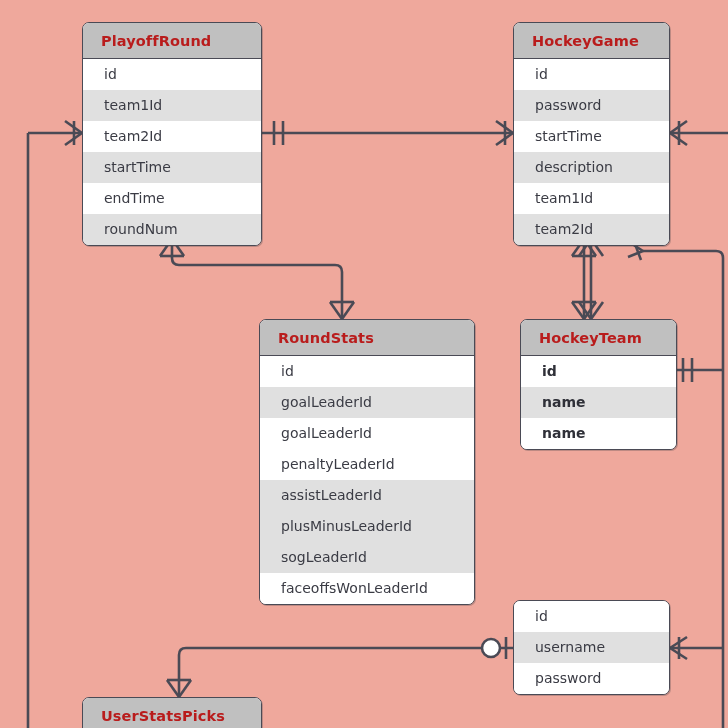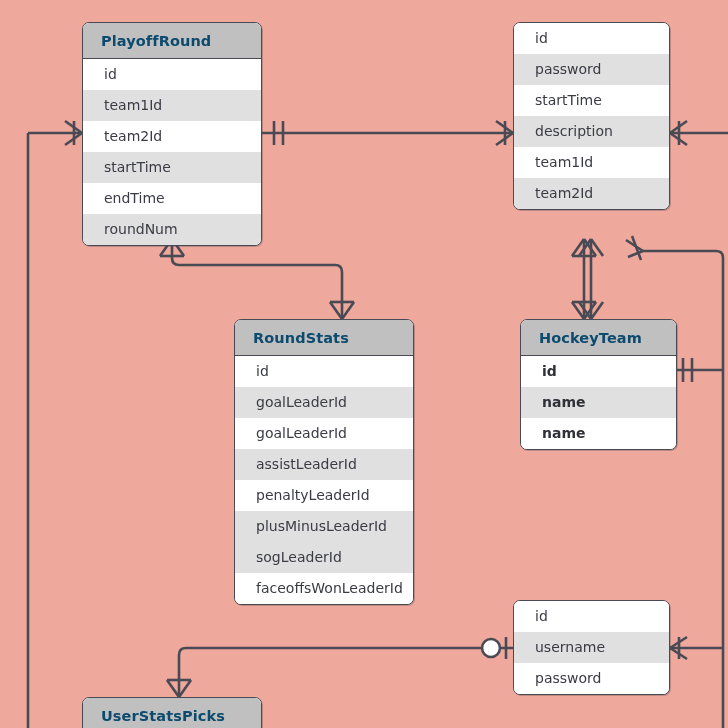--- a/index.html
+++ b/index.html
@@ -36,21 +36,21 @@
     background: #ffffff;
     overflow: hidden;
     box-shadow: 1px 1px 0 rgba(60,60,70,0.28);
   }
   .entity-header {
     box-sizing: border-box;
     height: 36px;
     line-height: 36px;
     background: #c0c0c0;
     border-bottom: 1.6px solid #4a4a55;
-    color: #0c4a6e;
+    color: #b91c1c;
     font-size: 14.5px;
     font-weight: bold;
     padding-left: 18px;
     white-space: nowrap;
     letter-spacing: 0.1px;
   }
   .attr {
     box-sizing: border-box;
     height: 31px;
     line-height: 31px;
@@ -175,34 +175,35 @@
       <div class="entity" style="left: 82px; top: 22px; width: 180px;">
         <div class="entity-header">PlayoffRound</div>
         <div class="attr">id</div>
         <div class="attr alt">team1Id</div>
         <div class="attr">team2Id</div>
         <div class="attr alt">startTime</div>
         <div class="attr">endTime</div>
         <div class="attr alt">roundNum</div>
       </div>
       <div class="entity" style="left: 513px; top: 22px; width: 157px;">
+        <div class="entity-header">HockeyGame</div>
         <div class="attr">id</div>
         <div class="attr alt">password</div>
         <div class="attr">startTime</div>
         <div class="attr alt">description</div>
         <div class="attr">team1Id</div>
         <div class="attr alt">team2Id</div>
       </div>
-      <div class="entity" style="left: 234px; top: 319px; width: 180px;">
+      <div class="entity" style="left: 259px; top: 319px; width: 216px;">
         <div class="entity-header">RoundStats</div>
         <div class="attr">id</div>
         <div class="attr alt">goalLeaderId</div>
         <div class="attr">goalLeaderId</div>
+        <div class="attr">penaltyLeaderId</div>
         <div class="attr alt">assistLeaderId</div>
-        <div class="attr">penaltyLeaderId</div>
         <div class="attr alt">plusMinusLeaderId</div>
         <div class="attr alt">sogLeaderId</div>
         <div class="attr">faceoffsWonLeaderId</div>
       </div>
       <div class="entity" style="left: 513px; top: 319px; width: 157px; margin-left: 7px;">
         <div class="entity-header">HockeyTeam</div>
         <div class="attr bold">id</div>
         <div class="attr alt bold">name</div>
         <div class="attr bold">name</div>
       </div>

